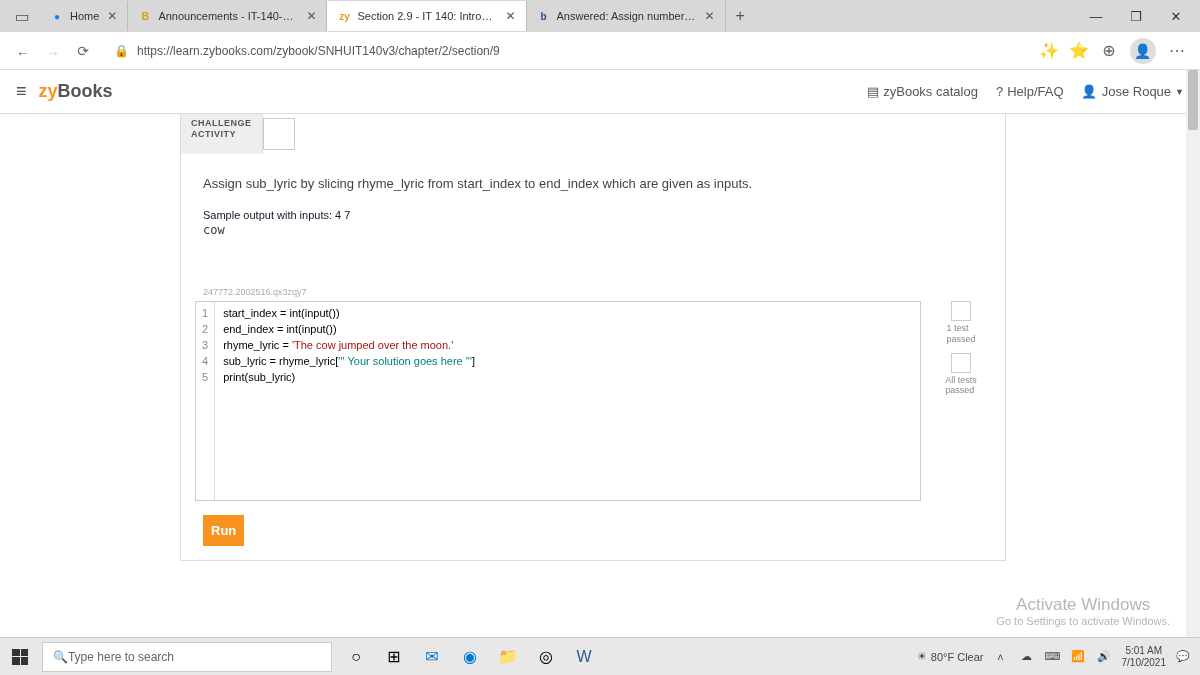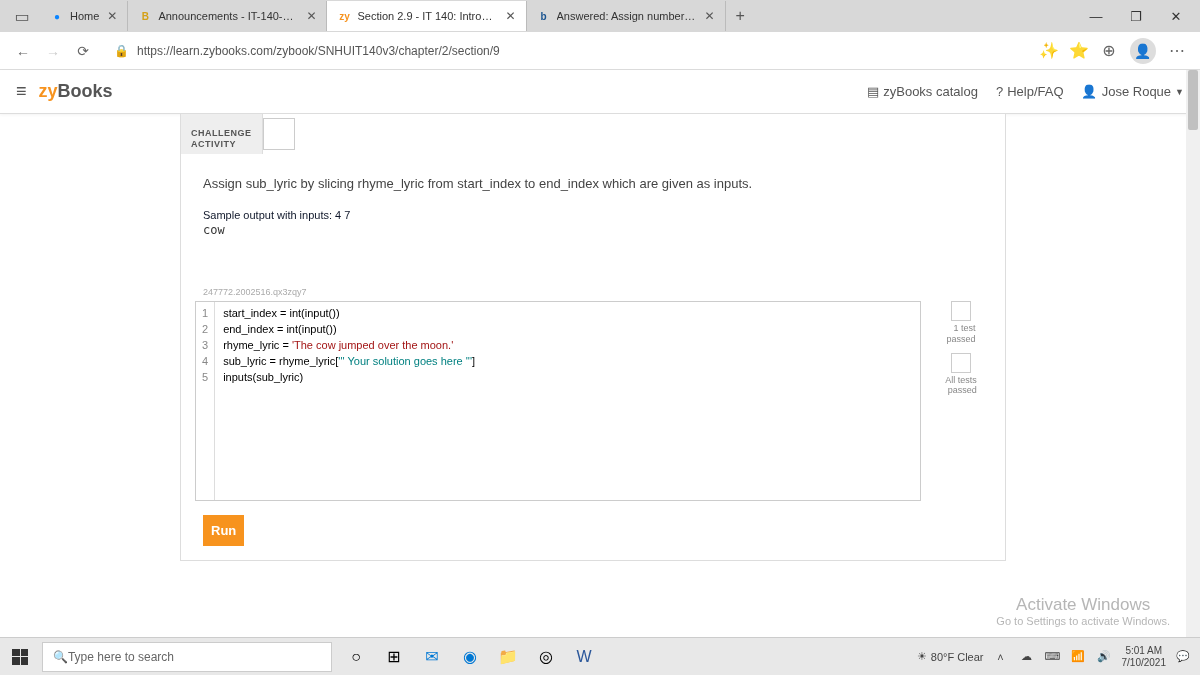--- a/index.html
+++ b/index.html
@@ -25,36 +25,36 @@
 .zy-logo{font-size:18px;font-weight:bold;margin-right:10px}
 .zy-z{color:#f7931e}.zy-b{color:#555}
 .breadcrumb{font-size:13px;color:#666}
 .zy-right{margin-left:auto;display:flex;align-items:center;gap:18px;font-size:13px;color:#555}
 .zy-ritem{display:flex;align-items:center;gap:4px}
 .content-scroll{position:absolute;top:114px;left:0;right:14px;bottom:38px;overflow:hidden}
 .scrollbar{position:absolute;top:70px;right:0;width:14px;bottom:38px;background:#f0f0f0}
 .scrollbar-thumb{position:absolute;left:2px;right:2px;top:0;height:60px;background:#c0c0c0;border-radius:2px}
 .card{margin:0 180px;border:1px solid #ddd;border-top:none;position:relative;background:#fff}
 .challenge-head{display:flex;align-items:stretch;height:40px}
-.ch-label{background:#eee;border-right:1px solid #ddd;padding:4px 10px;font-size:9px;font-weight:bold;color:#555;letter-spacing:0.5px;display:flex;flex-direction:column;justify-content:flex-end;line-height:1.2}
+.ch-label{background:#eee;border-right:1px solid #ddd;padding:4px 10px;font-size:9px;font-weight:bold;color:#555;letter-spacing:0.5px;display:flex;flex-direction:column;justify-content:flex-start;line-height:1.2}
 .ch-title{display:flex;align-items:center;padding:0 14px;font-size:13px;color:#444}
 .ch-box{margin-left:auto;width:32px;height:32px;border:1px solid #ccc;margin:4px 8px 0 0}
 .card-body{padding:22px 22px 10px}
 .instr{font-size:13px;color:#444;margin-bottom:18px}
 .sample-lbl{font-size:11px;color:#0f172a;margin-bottom:2px}
 .sample-out{font-family:monospace;font-size:12px;color:#333;margin-bottom:40px}
 .hashcode{font-size:9px;color:#aaa;margin:0 22px 4px}
 .code-area{display:flex;margin:0 14px}
 .code-box{flex:1;border:1px solid #ccc;display:flex;font-family:Consolas,monospace;font-size:11px;line-height:1.45;min-height:200px}
 .gutter{background:#fff;border-right:1px solid #ddd;color:#888;padding:4px 6px;text-align:right}
 .code-text{padding:4px 8px;white-space:pre}
 .kw-str{color:#a31515}.kw-cm{color:#008080}
 .status-col{width:60px;margin-left:10px;font-size:9px;color:#888;display:flex;flex-direction:column;align-items:center;gap:2px}
 .status-box{width:20px;height:20px;border:1px solid #ccc;margin-bottom:0}
-.status-tx{text-align:right;line-height:1.2;margin-bottom:6px}
+.status-tx{text-align:left;line-height:1.2;margin-bottom:6px}
 .run-btn{margin:14px 0 14px 22px;background:#f7931e;color:#fff;border:none;padding:8px 8px;font-size:13px;font-weight:bold;cursor:pointer}
 .watermark{position:absolute;right:30px;bottom:48px;text-align:center;color:#b6b6b6;pointer-events:none}
 .wm1{font-size:17px}.wm2{font-size:11px}
 .taskbar{position:absolute;left:0;right:0;bottom:0;height:38px;background:#e8e8e8;display:flex;align-items:center;border-top:1px solid #ccc}
 .start{width:40px;height:38px;display:flex;align-items:center;justify-content:center}
 .winlogo{width:16px;height:16px;display:grid;grid-template-columns:1fr 1fr;grid-template-rows:1fr 1fr;gap:1px}
 .winlogo div{background:#333}
 .search-box{height:30px;background:#fff;border:1px solid #ccc;display:flex;align-items:center;padding:0 10px;width:290px;font-size:12px;color:#666;margin-left:2px}
 .tb-apps{display:flex;align-items:center;gap:2px;margin-left:6px}
 .tb-app{width:36px;height:36px;display:flex;align-items:center;justify-content:center;font-size:16px}
@@ -152,21 +152,21 @@
       <div class="sample-out">cow</div>
     </div>
     <div class="hashcode">247772.2002516.qx3zqy7</div>
     <div class="code-area">
       <div class="code-box">
         <div class="gutter">1<br>2<br>3<br>4<br>5</div>
         <div class="code-text"><span>start_index = int(input())</span>
 <span>end_index = int(input())</span>
 <span>rhyme_lyric = </span><span class="kw-str">'The cow jumped over the moon.'</span>
 <span>sub_lyric = rhyme_lyric[</span><span class="kw-cm">''' Your solution goes here '''</span><span>]</span>
-<span>inputs(sub_lyric)</span></div>
+<span>print(sub_lyric)</span></div>
       </div>
       <div class="status-col">
         <div class="status-box"></div>
         <div class="status-tx"><span>1 test</span><br><span>passed</span></div>
         <div class="status-box"></div>
         <div class="status-tx"><span>All tests</span><br><span>passed</span></div>
       </div>
     </div>
     <button class="run-btn">Run</button>
   </div>

